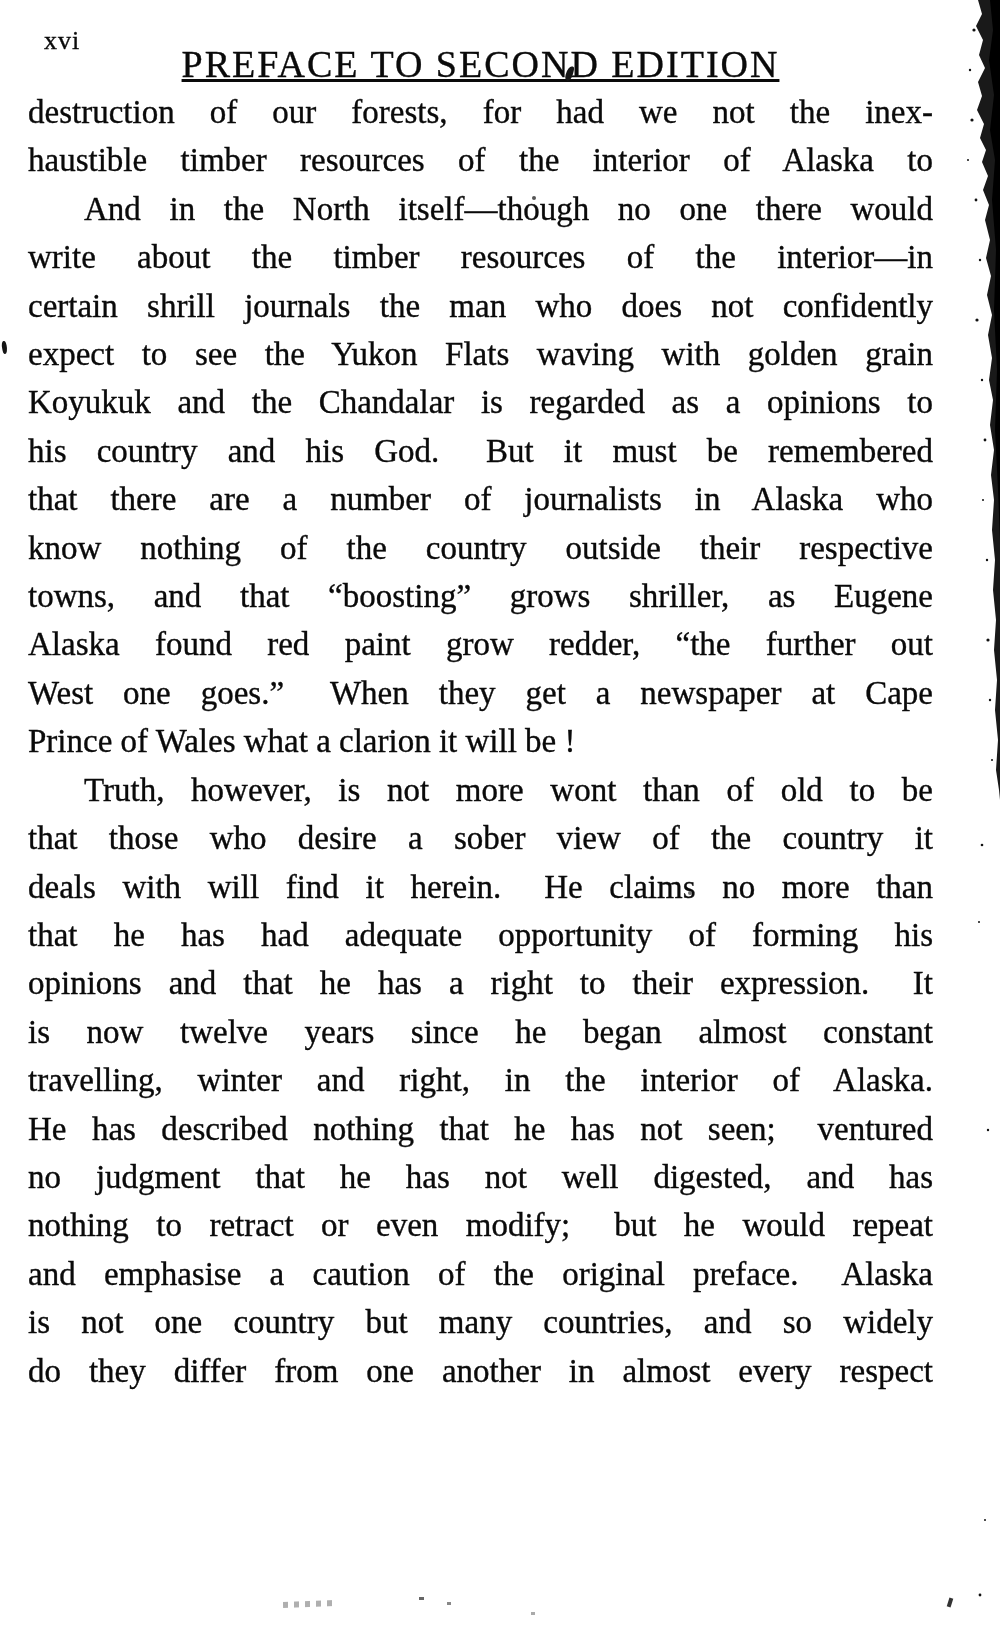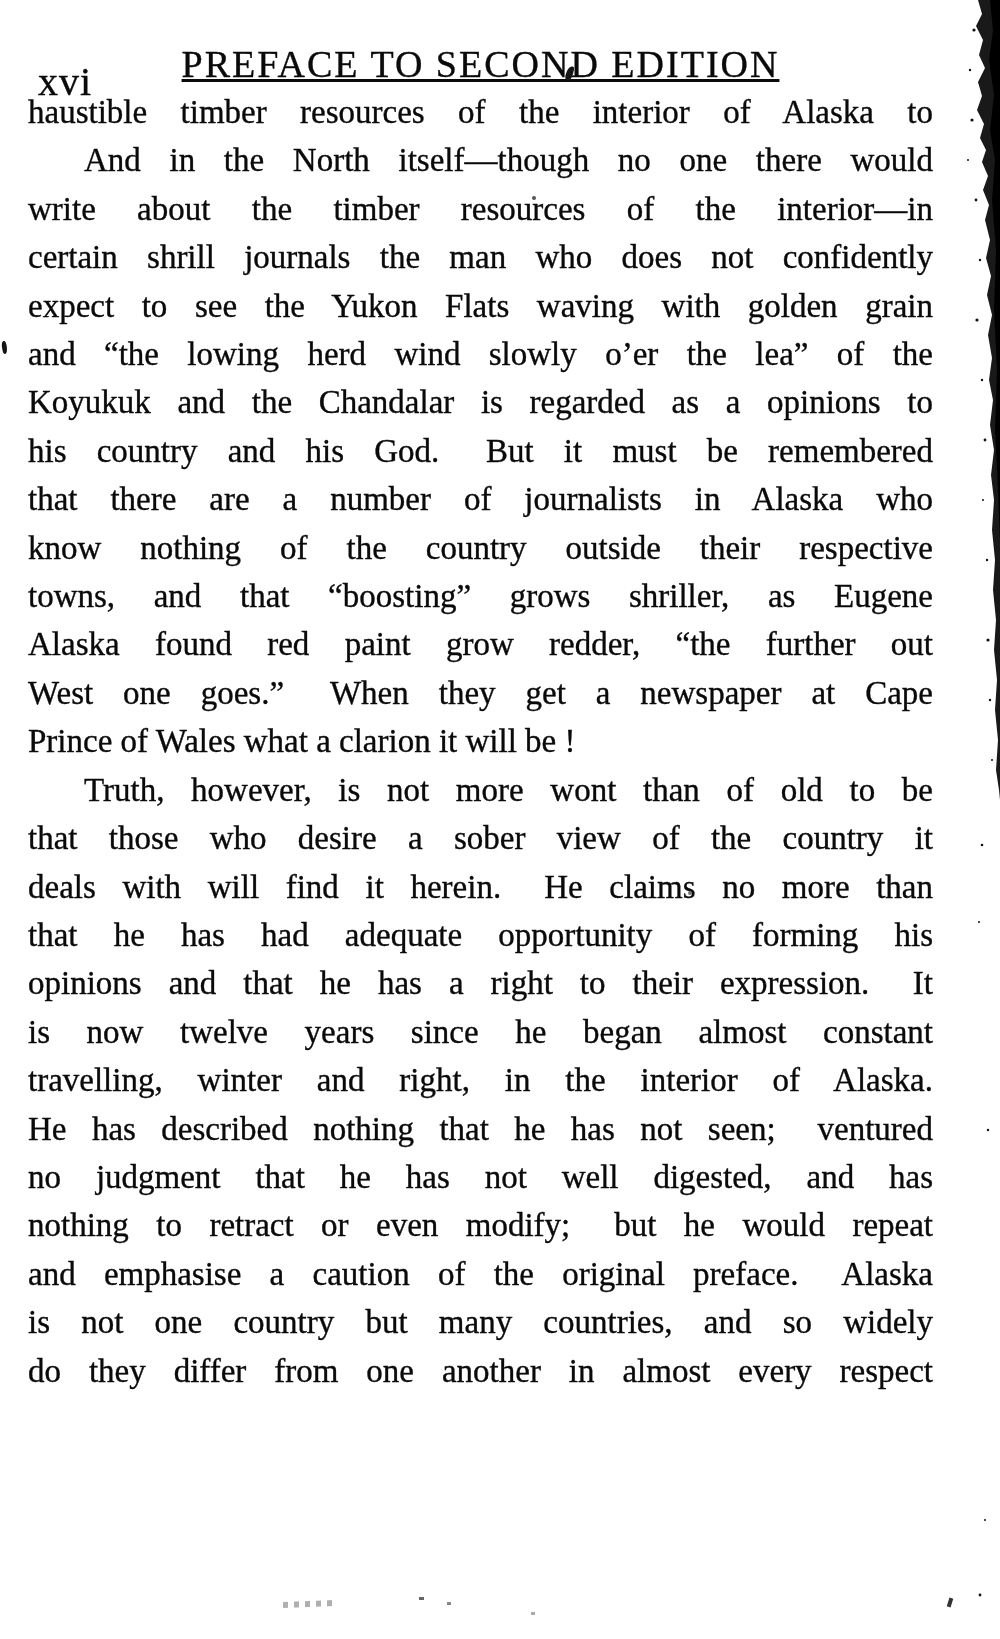--- a/index.html
+++ b/index.html
@@ -15,25 +15,24 @@
   }
   .header {
     position: absolute;
     top: 22px;
     left: 28px;
     width: 905px;
     height: 52px;
   }
   .page-number {
     position: absolute;
-    left: 10px;
+    left: 16px;
     top: 4px;
-    font-size: 40px;
+    font-size: 26px;
     letter-spacing: 1px;
-    margin-top: 32px;
   }
   .page-title {
     margin: 16px;
     text-align: center;
     font-size: 38px;
     font-weight: normal;
     letter-spacing: 2px;
     line-height: 52px;
     text-decoration: underline;
   }
@@ -89,29 +88,29 @@
 <div class="page">
 
   <div class="header">
     <span class="page-number">xvi</span>
     <h1 class="page-title">PREFACE TO SECOND EDITION</h1>
   </div>
 
   <div class="body-text">
 
     <div class="para">
+      <div class="line">destruction of our forests, for had we not the inex-</div>
       <div class="line">haustible timber resources of the interior of Alaska to</div>
     </div>
 
     <div class="para">
       <div class="line indent">And in the North itself—though no one there would</div>
       <div class="line">write about the timber resources of the interior—in</div>
       <div class="line">certain shrill journals the man who does not confidently</div>
       <div class="line">expect to see the Yukon Flats waving with golden grain</div>
-      <div class="line">and “the lowing herd wind slowly o’er the lea” of the</div>
       <div class="line">Koyukuk and the Chandalar is regarded as a opinions to</div>
       <div class="line">his country and his God.  But it must be remembered</div>
       <div class="line">that there are a number of journalists in Alaska who</div>
       <div class="line">know nothing of the country outside their respective</div>
       <div class="line">towns, and that “boosting” grows shriller, as Eugene</div>
       <div class="line">Alaska found red paint grow redder, “the further out</div>
       <div class="line">West one goes.”  When they get a newspaper at Cape</div>
       <div class="line noj">Prince of Wales what a clarion it will be !</div>
     </div>
 

